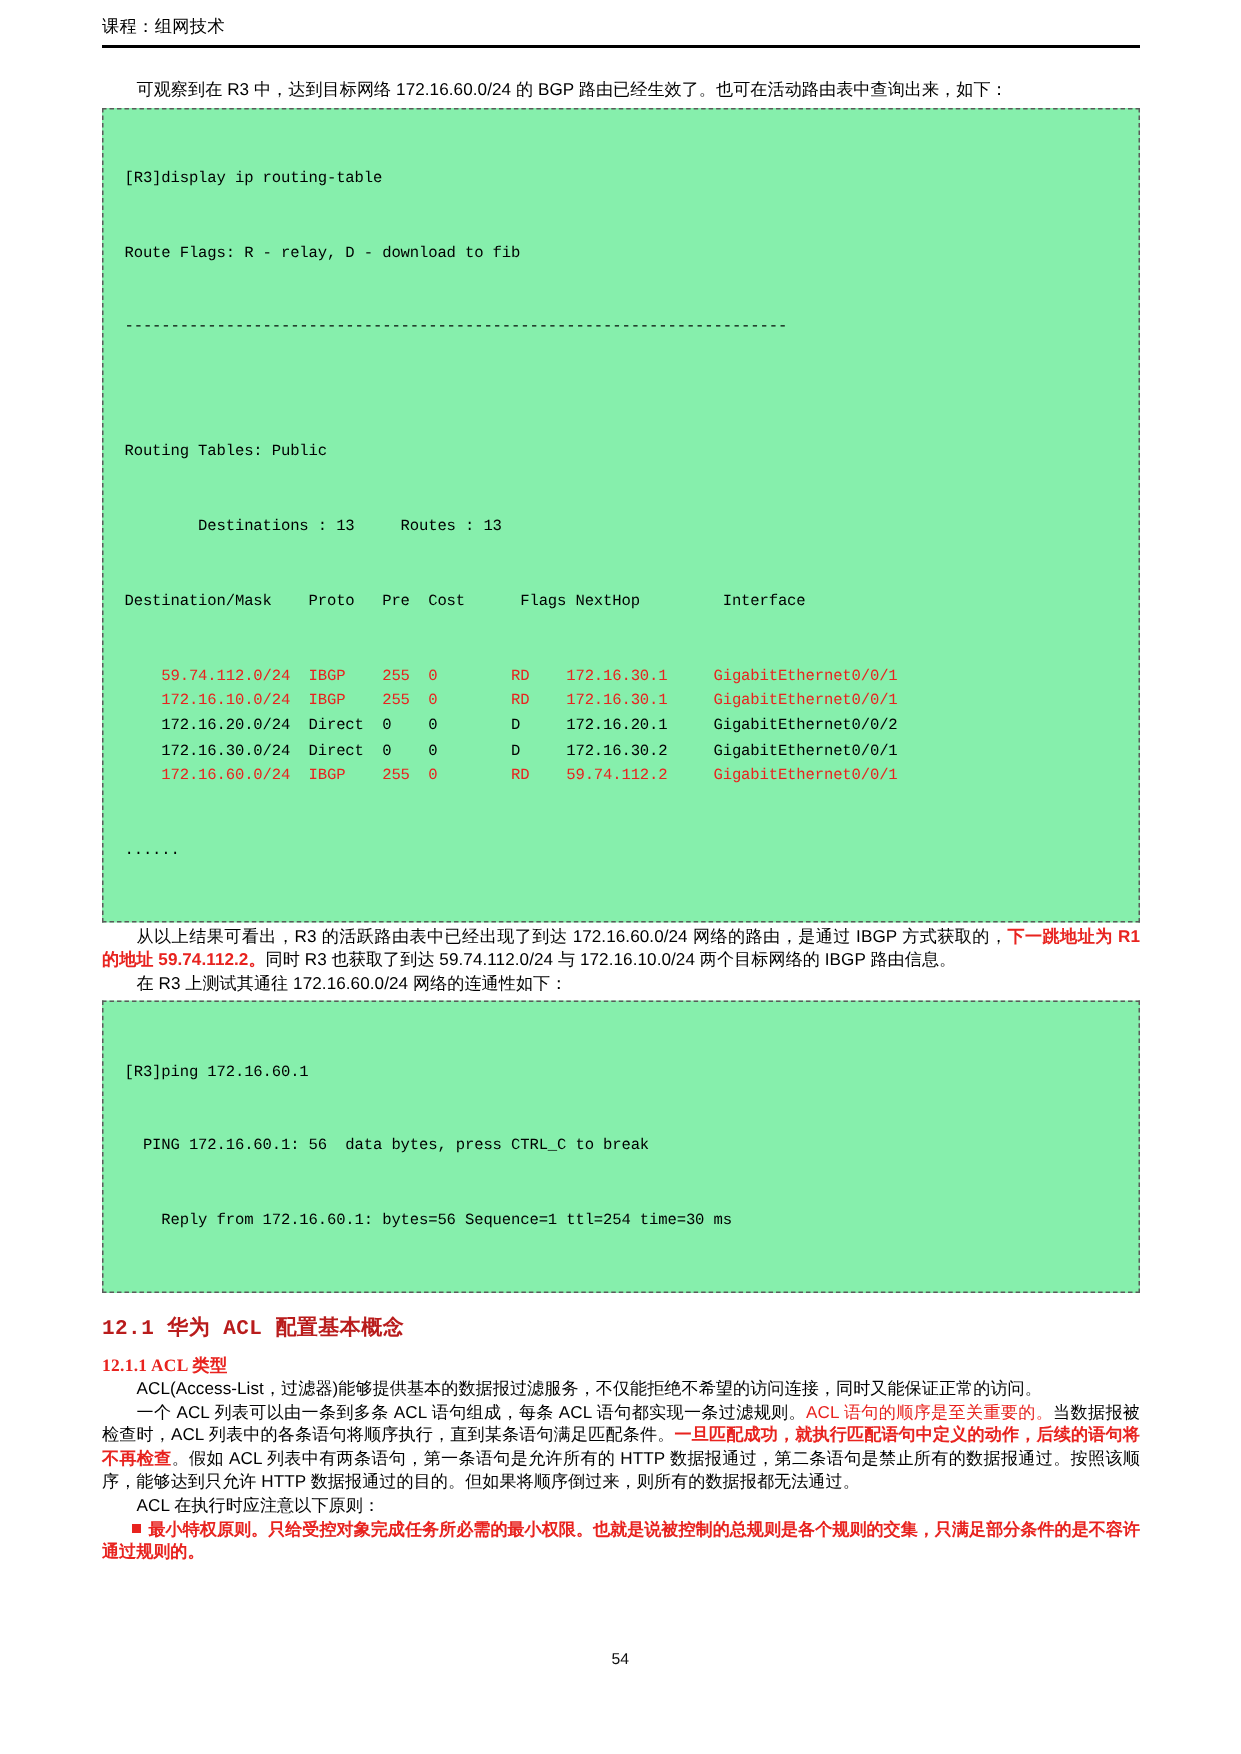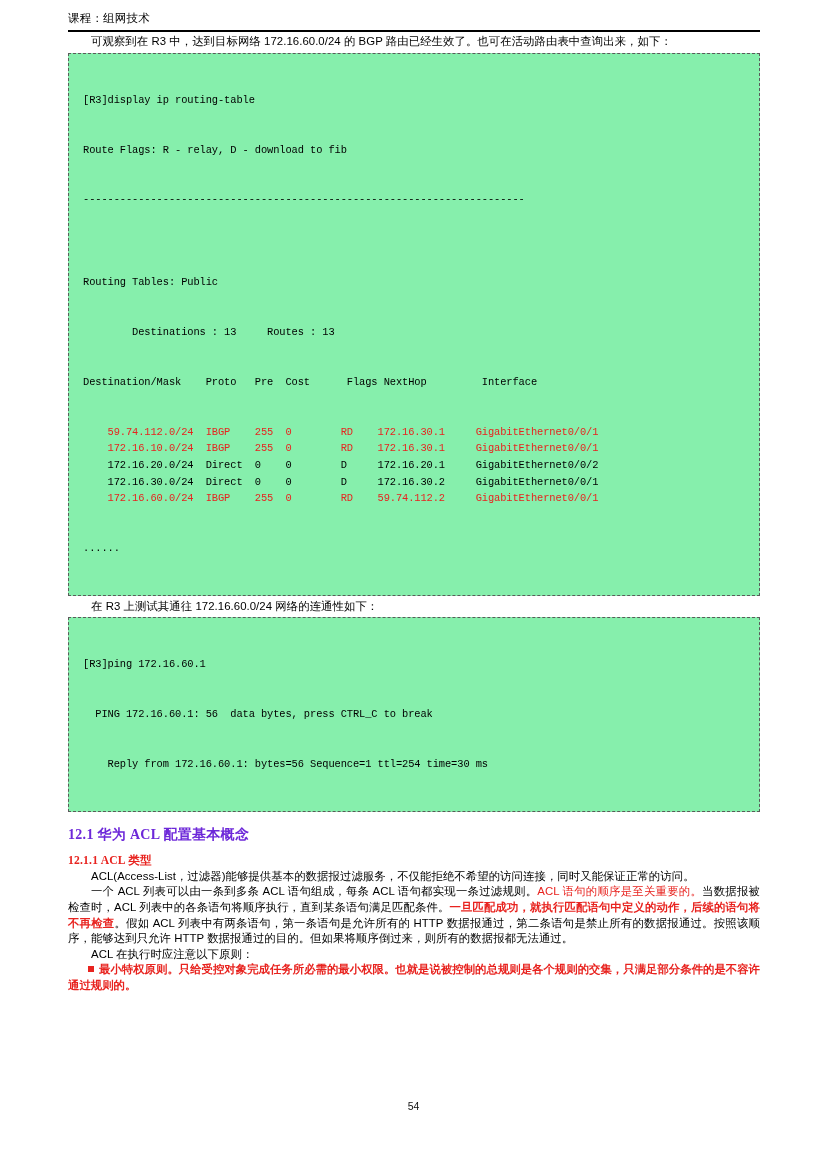--- a/index.html
+++ b/index.html
@@ -73,25 +73,25 @@
   h1.sec {
     color: #e8231f;
     font-size: 18px;
     font-weight: normal;
     font-family: "Liberation Serif", serif;
     margin: 14px 0 2px 0;
     letter-spacing: 0.5px;
   }
   h1.sec b { font-weight: bold; font-family: "Liberation Sans", sans-serif; }
   h2.sub {
-    color: #6d28d9;
+    color: #b91c1c;
     font-size: 14px;
     font-weight: bold;
     margin: 14px 0 2px 0;
-    font-family: Liberation Serif, serif;
+    font-family: Liberation Mono, monospace;
     letter-spacing: 0.3px;
   }
   h3.sub3 {
     color: #e8231f;
     font-size: 11.6px;
     font-weight: bold;
     margin: 9px 0 1px 0;
     font-family: "Liberation Serif", serif;
     letter-spacing: 0.2px;
   }
@@ -126,34 +126,35 @@
 <body>
 
 <div class="page">
   <div class="content">
 
     <div class="hdr">
       <div>课程：组网技术</div>
       <div class="hdr-rule"></div>
     </div>
 
-    <p class="t ind" style="margin-top:2px;">可观察到在 R3 中，达到目标网络 172.16.60.0/24 的 BGP 路由已经生效了。也可在活动路由表中查询出来，如下：</p>
+    <p class="t ind" style="margin-top:21px;">可观察到在 R3 中，达到目标网络 172.16.60.0/24 的 BGP 路由已经生效了。也可在活动路由表中查询出来，如下：</p>
 
     <div class="code">
       <span class="ln">[R3]display ip routing-table</span>
       <span class="ln">Route Flags: R - relay, D - download to fib</span>
       <span class="ln">------------------------------------------------------------------------</span>
       <span class="ln"></span>
       <span class="ln">Routing Tables: Public</span>
       <span class="ln">        Destinations : 13     Routes : 13</span>
       <span class="ln">Destination/Mask    Proto   Pre  Cost      Flags NextHop         Interface</span>
       <span id="routing-rows"><span class="ln r">    59.74.112.0/24  IBGP    255  0        RD    172.16.30.1     GigabitEthernet0/0/1</span><span class="ln r">    172.16.10.0/24  IBGP    255  0        RD    172.16.30.1     GigabitEthernet0/0/1</span><span class="ln">    172.16.20.0/24  Direct  0    0        D     172.16.20.1     GigabitEthernet0/0/2</span><span class="ln">    172.16.30.0/24  Direct  0    0        D     172.16.30.2     GigabitEthernet0/0/1</span><span class="ln r">    172.16.60.0/24  IBGP    255  0        RD    59.74.112.2     GigabitEthernet0/0/1</span></span>
       <span class="ln">......</span>
     </div>
 
+    <p class="t ind"><span>从以上结果可看出，R3 的活跃路由表中已经出现了到达 172.16.60.0/24 网络的路由，是通过 IBGP 方式获取的，</span><span class="redb">下一跳地址为 R1 的地址 59.74.112.2。</span><span>同时 R3 也获取了到达 59.74.112.0/24 与 172.16.10.0/24 两个目标网络的 IBGP 路由信息。</span></p>
     <p class="t ind">在 R3 上测试其通往 172.16.60.0/24 网络的连通性如下：</p>
 
     <div class="code">
       <span class="ln">[R3]ping 172.16.60.1</span>
       <span class="ln">  PING 172.16.60.1: 56  data bytes, press CTRL_C to break</span>
       <span class="ln">    Reply from 172.16.60.1: bytes=56 Sequence=1 ttl=254 time=30 ms</span>
     </div>
 
 
     <h2 class="sub">12.1  华为 ACL 配置基本概念</h2>

